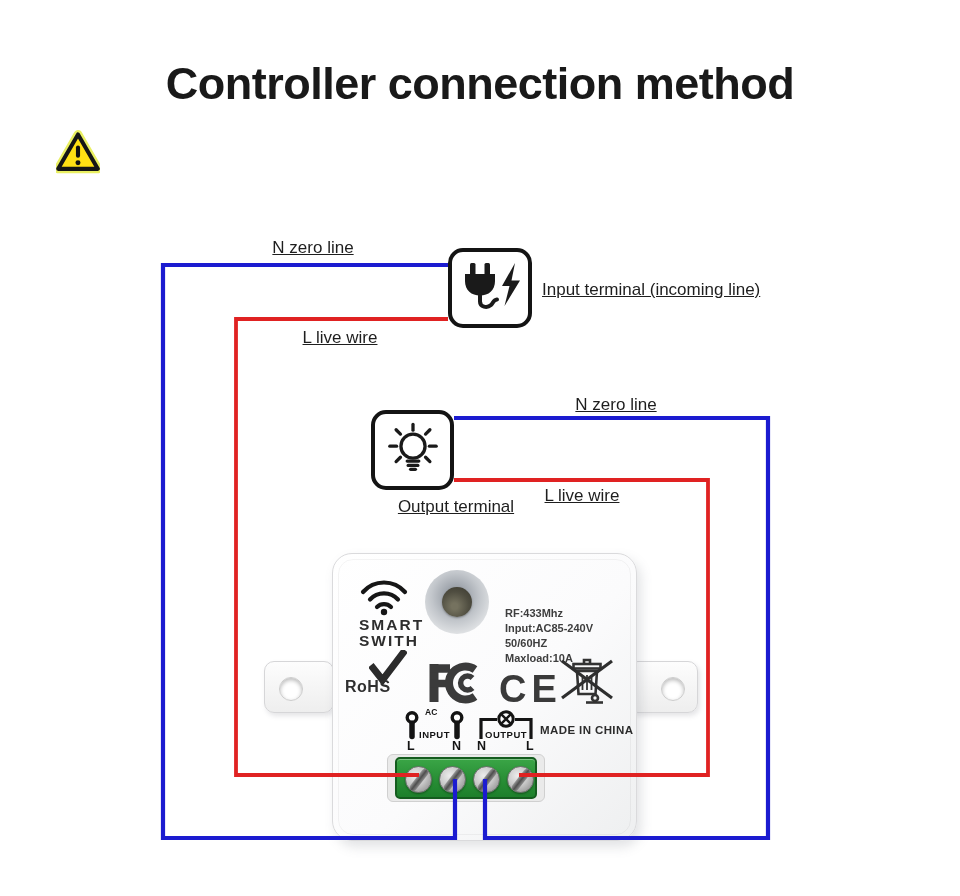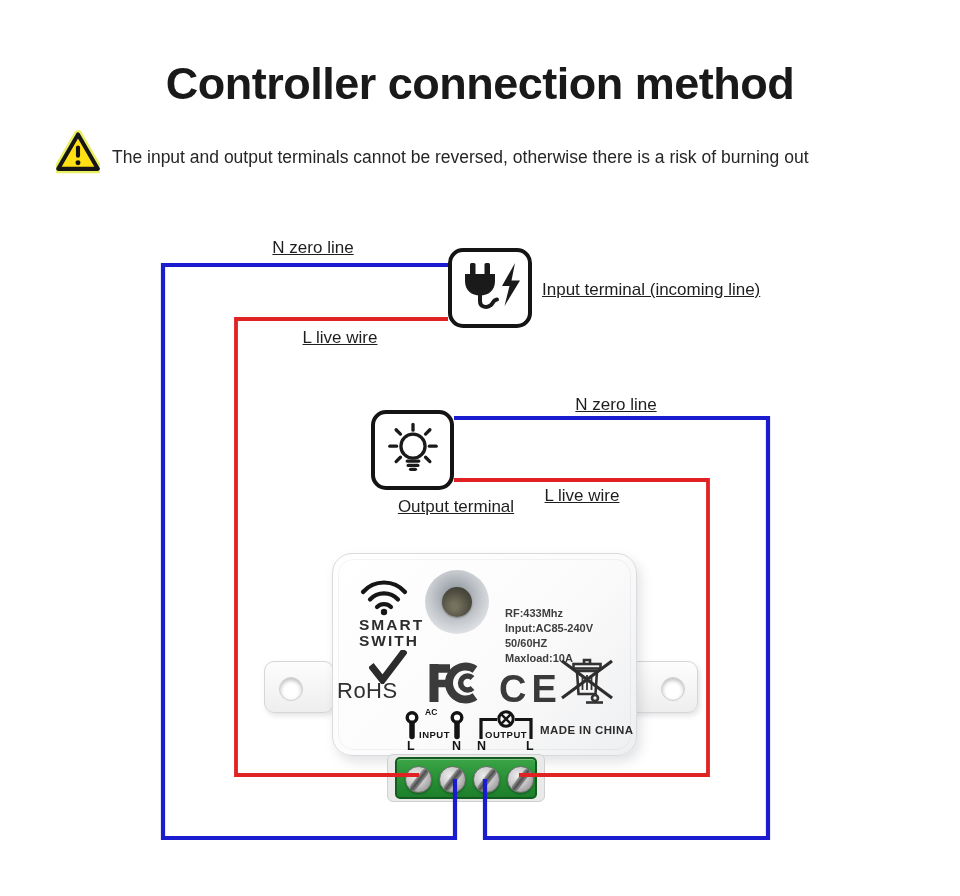--- a/index.html
+++ b/index.html
@@ -28,39 +28,39 @@
   .ear { width:70px; height:52px; background:linear-gradient(180deg,#fdfdfd,#eeeeee);
          border:1px solid #d6d6d8; border-radius:10px; z-index:1;
          box-shadow:2px 3px 5px rgba(110,110,120,0.18); }
   .ear-left  { left:264px; top:661px; }
   .ear-right { left:628px; top:661px; }
   .ear-hole { position:absolute; width:24px; height:24px; border-radius:50%; background:#ffffff;
               border:1px solid #cccccc; box-shadow:inset 0 2px 4px rgba(0,0,0,0.28); }
   .ear-left  .ear-hole { left:14px; top:15px; }
   .ear-right .ear-hole { left:32px; top:15px; }
 
-  .device { left:332px; top:553px; width:305px; height:203px; border-radius:20px;
+  .device { left:332px; top:553px; width:305px; height:288px; border-radius:20px;
             background:linear-gradient(135deg,#ffffff 0%,#fbfbfc 55%,#eeeff0 100%);
             border:1px solid #dadadc; z-index:2;
             box-shadow:4px 6px 12px rgba(110,115,125,0.20); }
   .device::after { content:""; position:absolute; left:5px; top:5px; right:5px; bottom:5px;
                    border:1px solid rgba(0,0,0,0.045); border-radius:15px; pointer-events:none; }
 
   .brand { left:26px; top:63px; font-size:15.5px; line-height:15.5px; font-weight:700;
            letter-spacing:2px; color:#2d2d2d; }
 
   .btn-outer { left:92px; top:16px; width:64px; height:64px; border-radius:50%;
                background:radial-gradient(circle at 48% 42%, #989ea6 16%, #c2c6cb 48%, #e3e5e7 78%, #f5f5f6 100%); }
   .btn-inner { left:109px; top:33px; width:30px; height:30px; border-radius:50%;
                background:radial-gradient(circle at 42% 64%, #75725f 12%, #504e41 55%, #38362c 100%);
                box-shadow:0 1px 2px rgba(0,0,0,0.3); }
 
   .specs { left:172px; top:52px; font-size:11px; font-weight:700; line-height:15px; color:#3e3e3e; }
 
-  .rohs { left:4px; top:124px; font-size:22px; font-weight:400; color:#303030; letter-spacing:0.5px; }
+  .rohs { left:12px; top:124px; font-size:16px; font-weight:700; color:#303030; letter-spacing:0.5px; }
   .ce   { left:166px; top:114px; font-size:38px; font-weight:700; color:#3a3a3a; letter-spacing:5px; }
 
   .made-in { left:207px; top:170px; font-size:11.5px; font-weight:800; letter-spacing:0.4px; color:#2c2c2c;text-align:right; }
 
   .pin-lab { font-weight:800; color:#141414; white-space:nowrap; }
   .lab-ac     { left:92px;  top:153px; font-size:8.5px; }
   .lab-input  { left:86px;  top:175px; font-size:9.5px; letter-spacing:0.5px; }
   .lab-output { left:152px; top:175px; font-size:9.5px; letter-spacing:0.5px; }
   .lab-l1 { left:74px;  top:185px; font-size:12.5px; }
   .lab-n1 { left:119px; top:185px; font-size:12.5px; }
@@ -86,21 +86,20 @@
 <div class="canvas">
 
   <div class="abs title">Controller connection method</div>
 
   <svg class="abs" style="left:56px; top:129px; z-index:3;" width="44" height="46" viewBox="0 0 60 58">
     <path d="M30,5 L57,52 H3 Z" fill="none" stroke="#e9ef62" stroke-width="12" stroke-linejoin="round"></path>
     <path d="M30,5 L57,52 H3 Z" fill="#ffe013" stroke="#151515" stroke-width="5.5" stroke-linejoin="round"></path>
     <rect x="27.2" y="20" width="5.6" height="17" rx="2.8" fill="#111111"></rect>
     <circle cx="30" cy="43.5" r="3.4" fill="#111111"></circle>
   </svg>
-  <div class="abs warn-text">The input and output terminals cannot be reversed, otherwise there is a risk of burning out</div>
 
   <div class="abs ear ear-left">
     <div class="ear-hole"></div>
   </div>
   <div class="abs ear ear-right">
     <div class="ear-hole"></div>
   </div>
 
   <div class="abs device">
 

